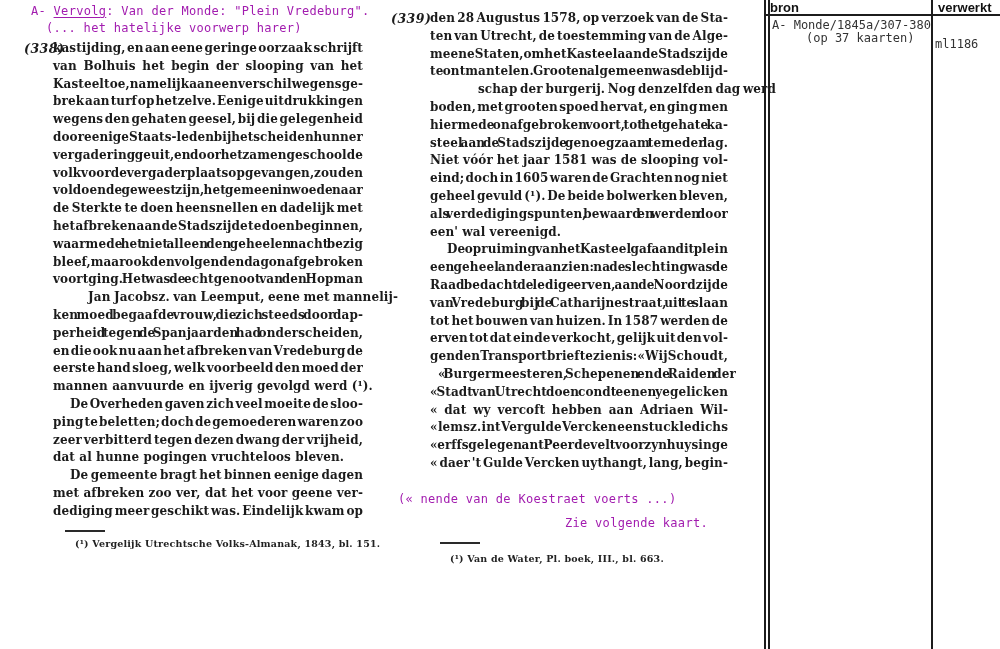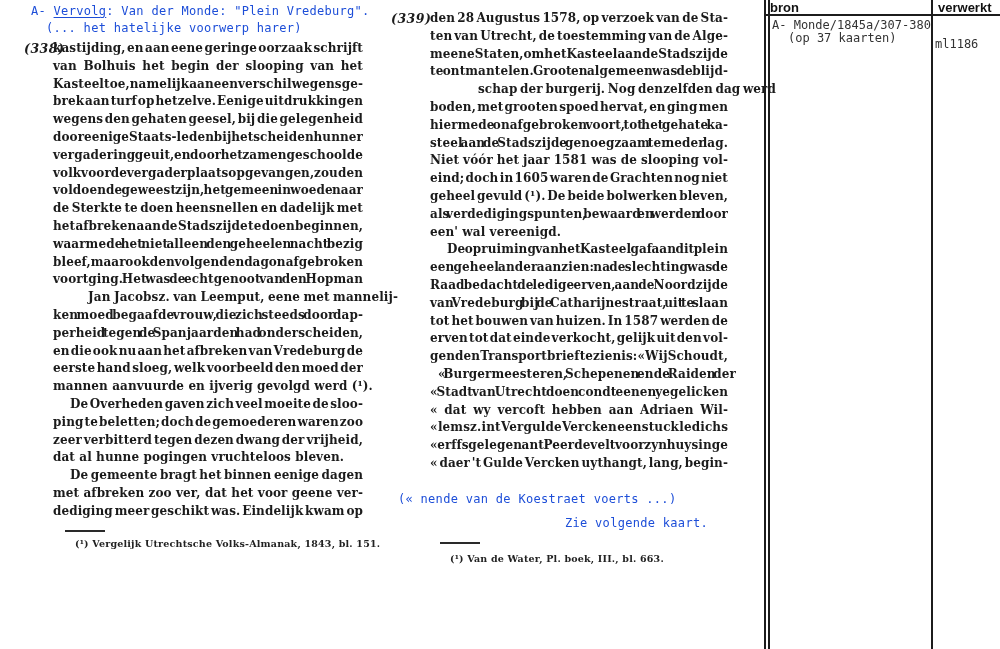--- a/index.html
+++ b/index.html
@@ -4,21 +4,21 @@
 <style>
   html,body{margin:0;padding:0;background:#e8e8e8;}
   .page{
     position:relative;width:1000px;height:649px;background:#ffffff;
     overflow:hidden;
     font-family:"DejaVu Serif","Liberation Serif",serif;
   }
   
   .typed{
     font-family:"DejaVu Sans Mono","Liberation Mono",monospace;
-    color:#1d4ed8;font-size:12px;
+    color:#a21caf;font-size:12px;
   }
   .typed-header{position:absolute;left:31px;top:3px;line-height:16.5px;letter-spacing:0.3px;}
   .typed-header .und{text-decoration:underline;text-underline-offset:2px;}
   .typed-header .th-line2{margin-left:15px;}
   .typed-cont{position:absolute;left:398px;top:492px;letter-spacing:0.3px;}
   .typed-note{position:absolute;left:565px;top:516px;letter-spacing:0.3px;}
 
   
   .para-num{
     position:absolute;font-style:italic;font-weight:700;
@@ -54,21 +54,21 @@
     font-weight:700;font-size:13px;color:#111;
   }
   .tbl-h-bron{left:770px;width:162px;text-align:left;}
   .tbl-h-verwerkt{left:938px;}
   .tbl-cell{
     position:absolute;
     font-family:"DejaVu Sans Mono","Liberation Mono",monospace;
     font-size:12px;color:#333;white-space:nowrap;
   }
   .tbl-bron1{left:772px;top:18px;}
-  .tbl-bron2{left:788px;top:31px;}
+  .tbl-bron2{left:806px;top:31px;}
   .tbl-verwerkt-val{left:935px;top:37px;}
 </style>
 </head>
 <body>
 
 <div class="page">
 
   <div class="typed typed-header">
     <div class="th-line1"><span>A- </span><span class="und">Vervolg</span><span>: Van der Monde: "Plein Vredeburg".</span></div>
     <div class="th-line2">(... het hatelijke voorwerp harer)</div>

